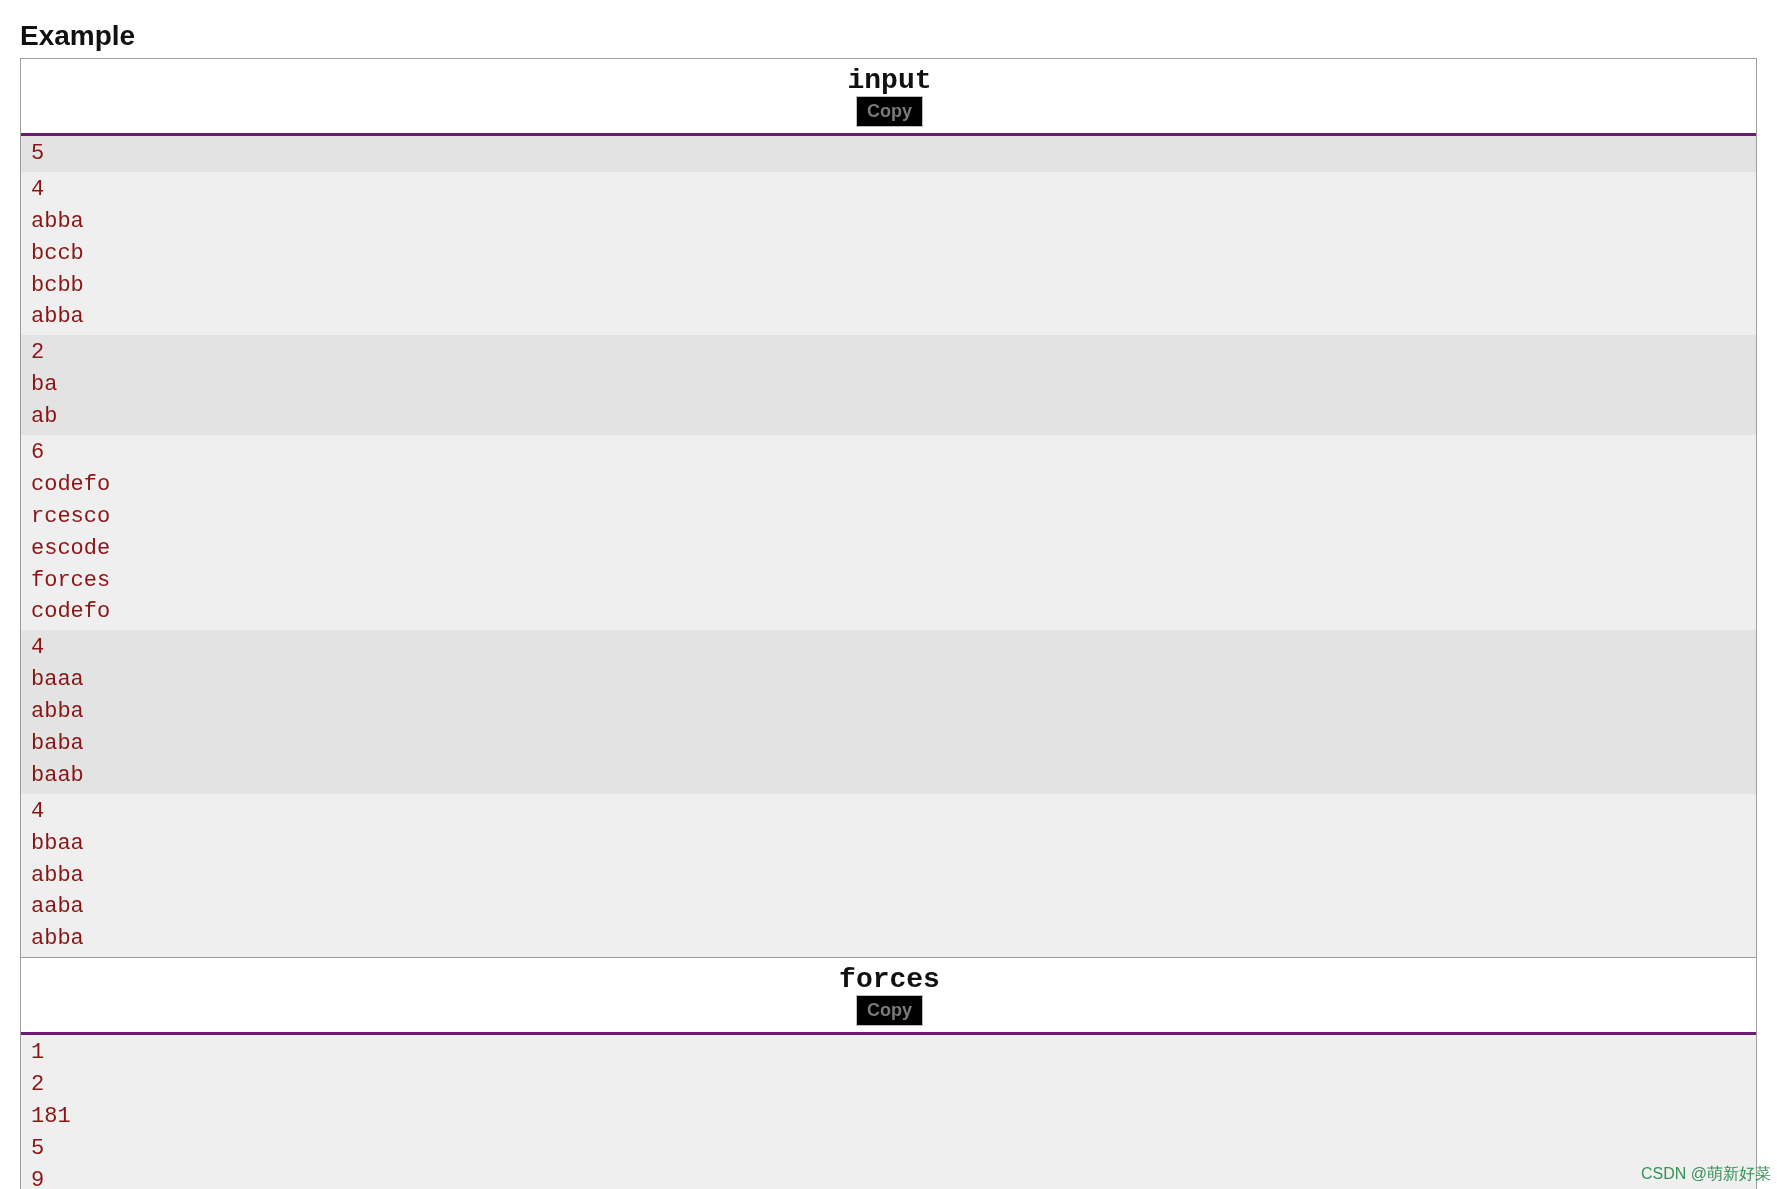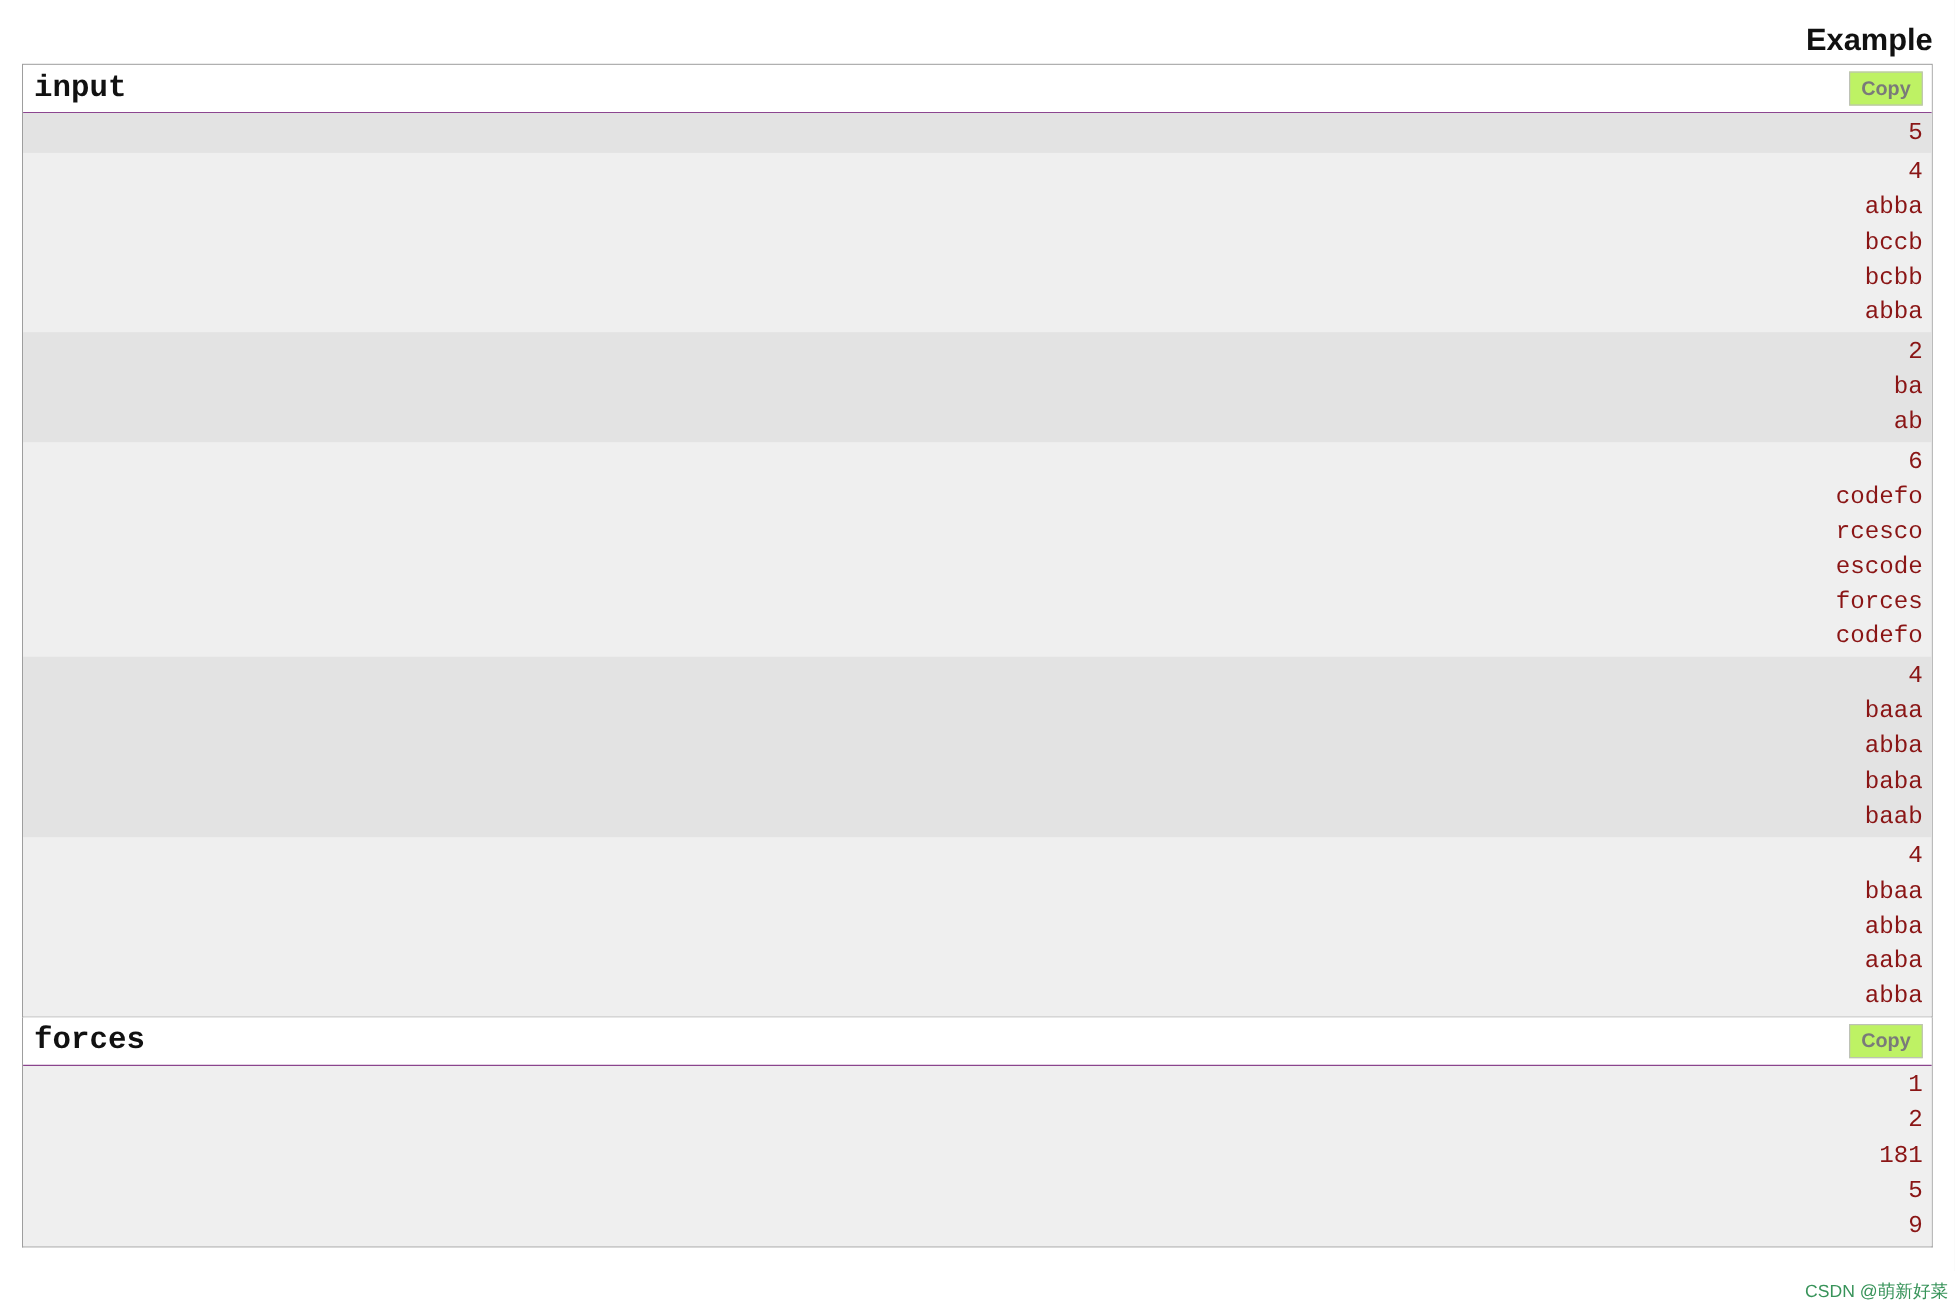--- a/index.html
+++ b/index.html
@@ -1,15 +1,15 @@
 <!DOCTYPE html>
 <html><head>
 <meta charset="utf-8">
 <style>
-  * { box-sizing: border-box; text-align: right; }
+  * { box-sizing: border-box; }
   body {
     margin: 0;
     padding: 20px;
     font-family: -apple-system, BlinkMacSystemFont, "Segoe UI", Arial, sans-serif;
     background: #ffffff;
     color: #111;
   }
   .example-heading {
     font-size: 28px;
     font-weight: 700;
@@ -18,31 +18,32 @@
   .box {
     border: 1px solid #9e9e9e;
     margin-bottom: 0;
   }
   .box + .box { border-top: none; }
   .box-header {
     display: flex;
     align-items: center;
     justify-content: space-between;
     padding: 6px 8px 6px 10px;
-    border-bottom: 1px solid #701a75;
+    border-bottom: 3px solid #701a75;
     background: #ffffff;
+    flex-direction: column;
   }
   .box-title {
     font-family: ui-monospace, "SFMono-Regular", Consolas, "Liberation Mono", Menlo, monospace;
     font-size: 28px;
     font-weight: 700;
   }
   .copy-btn {
     border: 1px solid #bdbdbd;
-    background: #bef264;
+    background: #000000;
     color: #7a7a7a;
     font-size: 18px;
     font-weight: 600;
     padding: 4px 10px;
     cursor: pointer;
     font-family: inherit;
   }
   .box-body {
     background: #efefef;
     padding: 0;

